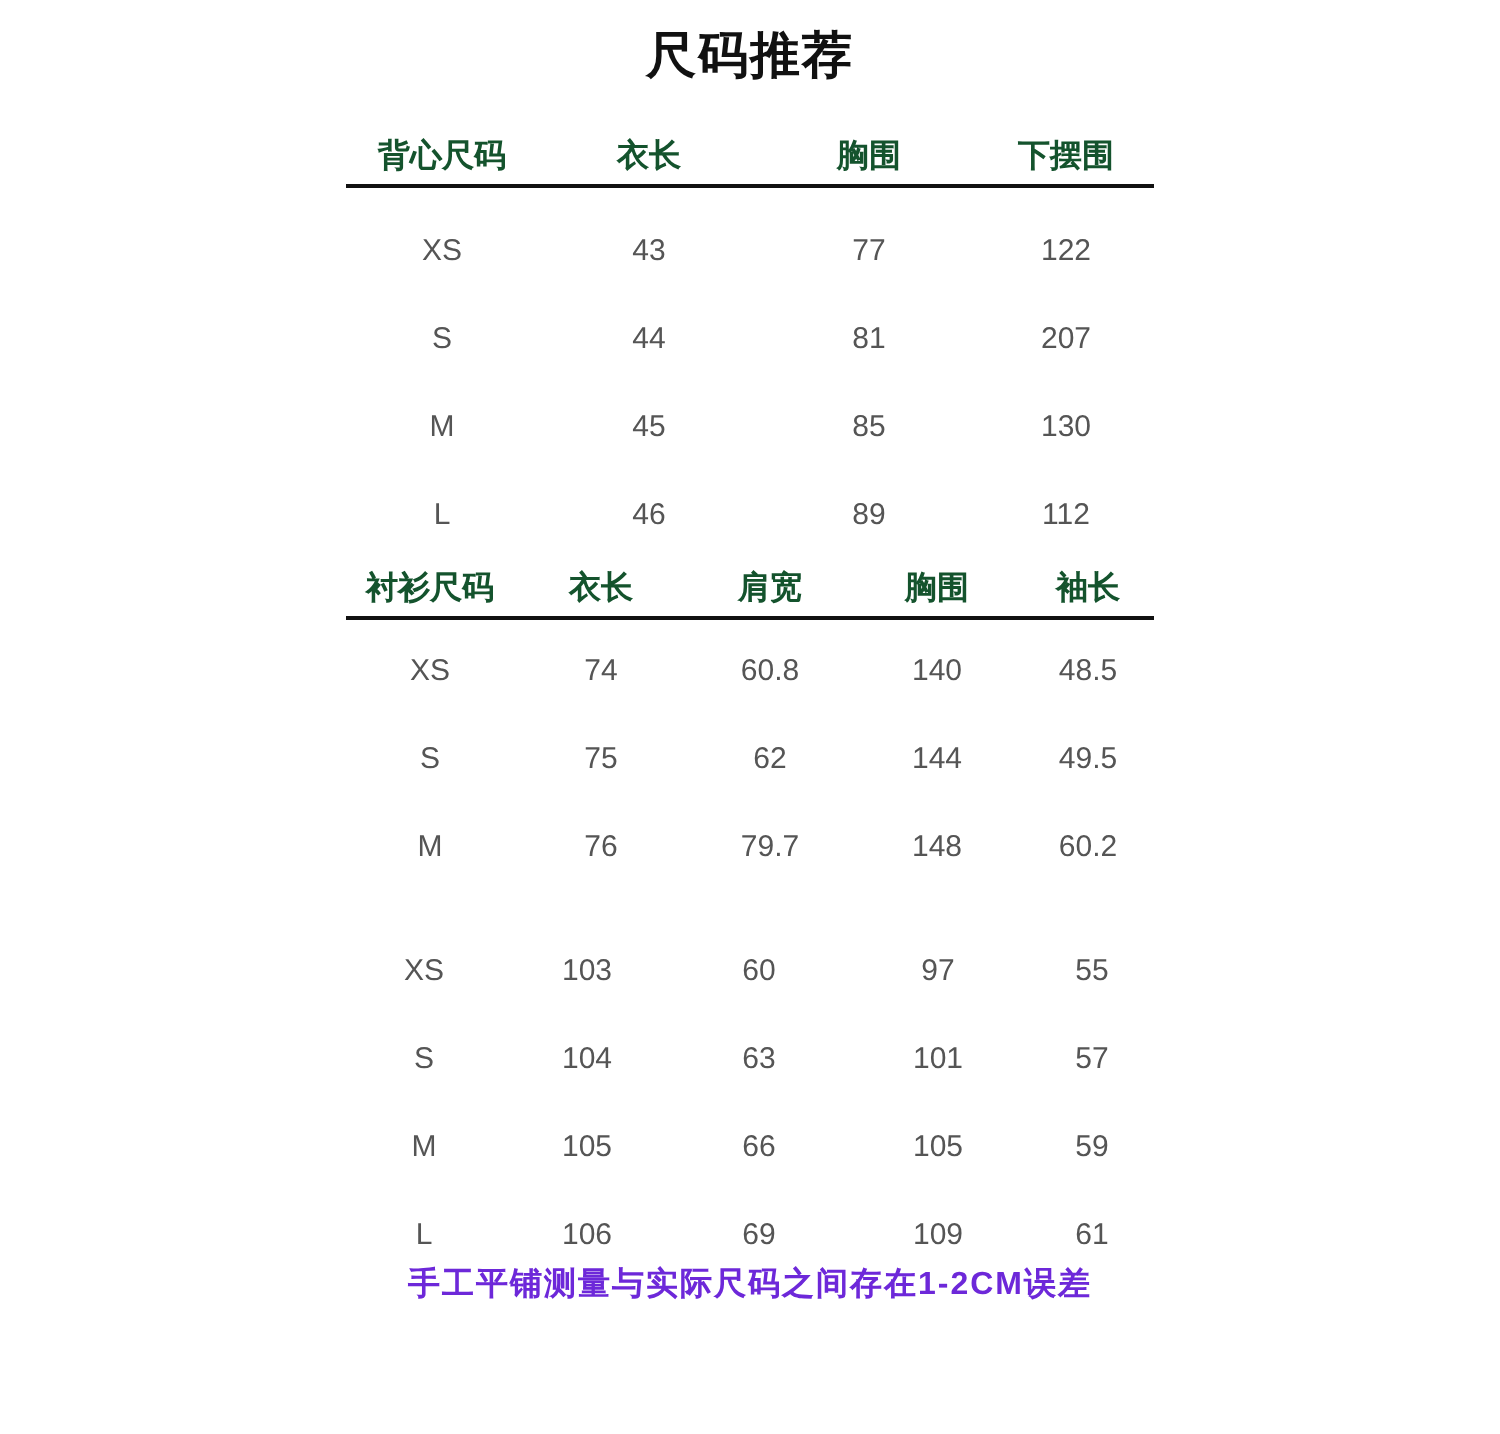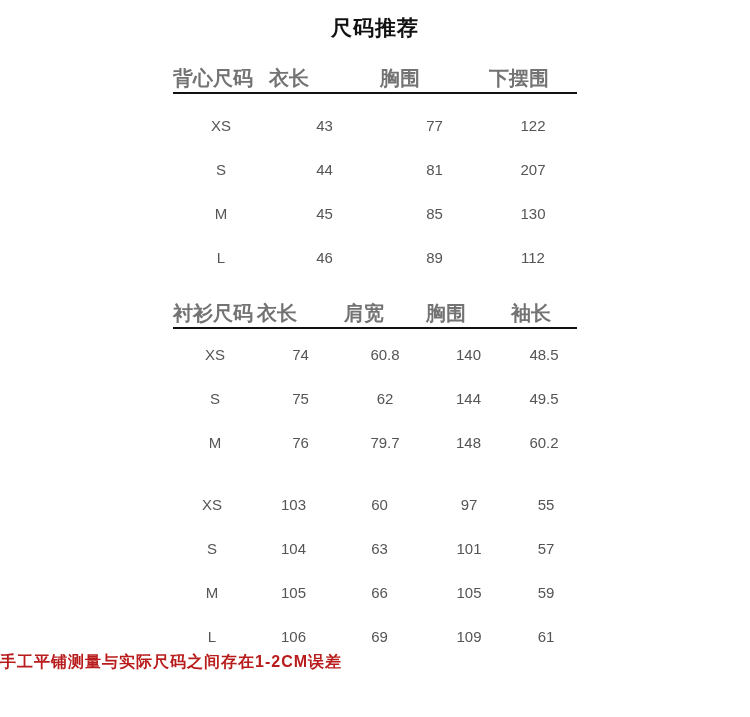--- a/index.html
+++ b/index.html
@@ -9,66 +9,67 @@
     height: 717px;
     background: #ffffff;
     font-family: "Liberation Sans", sans-serif;
     overflow: hidden;
   }
   .title {
     padding-top: 12px;
     height: 32px;
     line-height: 32px;
     text-align: center;
-    font-size: 21px;
+    font-size: 25px;
     font-weight: 700;
     color: #111111;
     letter-spacing: 1px;
   }
   .tables {
     width: 404px;
     margin: 0 auto;
   }
   .size-table { width: 404px; }
   .t0 { margin-top: 20px; }
-  .t1 { margin-top: 20px; }
+  .t1 { margin-top: 1px; }
   .t2 { margin-top: 15px; }
   .thead {
     display: grid;
     align-items: center;
     height: 28px;
     border-bottom: 2px solid #111111;
   }
   .hcell {
-    text-align: left;
-    font-size: 20px;
+    text-align: center;
+    font-size: 16px;
     font-weight: 700;
-    color: #737373;
+    color: #14532d;
   }
   .rows { width: 100%; }
   .t0 .rows { padding-top: 9px; }
   .t1 .rows, .t2 .rows { padding-top: 3px; }
   .trow {
     display: grid;
     align-items: center;
     height: 44px;
   }
   .dcell {
     text-align: center;
     font-size: 15px;
     color: #555555;
   }
   .cols-0 { grid-template-columns: 96px 111px 109px 88px; }
   .cols-1 { grid-template-columns: 84px 87px 82px 85px 66px; }
   .cols-2 { grid-template-columns: 78px 85px 87px 92px 62px; }
   .footnote {
     margin-top: -6px;
+    text-align: center;
     font-size: 16px;
     font-weight: 700;
-    color: #b91c1c;
+    color: #6d28d9;
     letter-spacing: 1px;
     line-height: 20px;
   }
 </style>
 </head>
 <body>
 
 <div class="page">
   <div class="title">尺码推荐</div>
 

